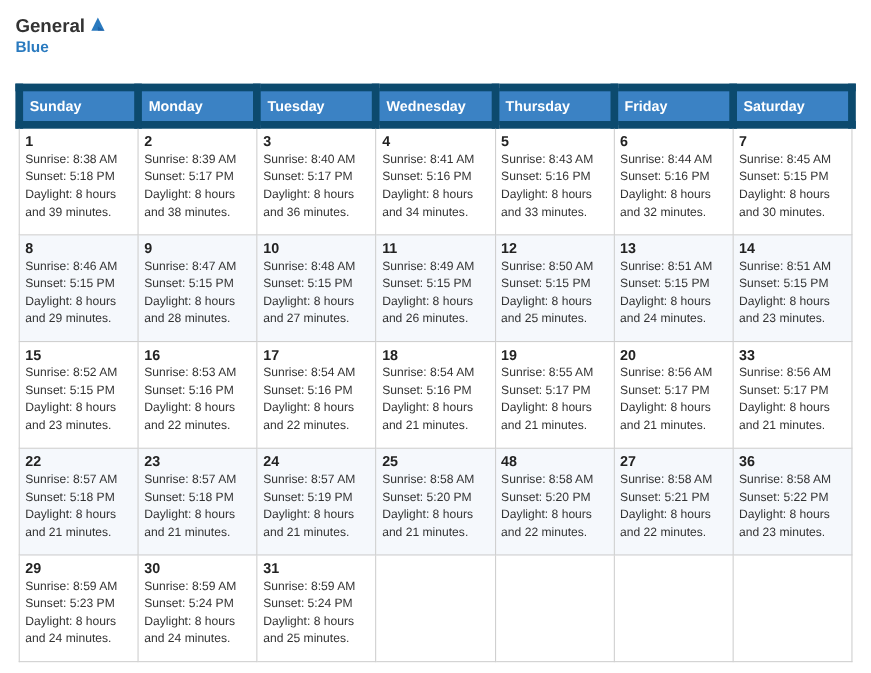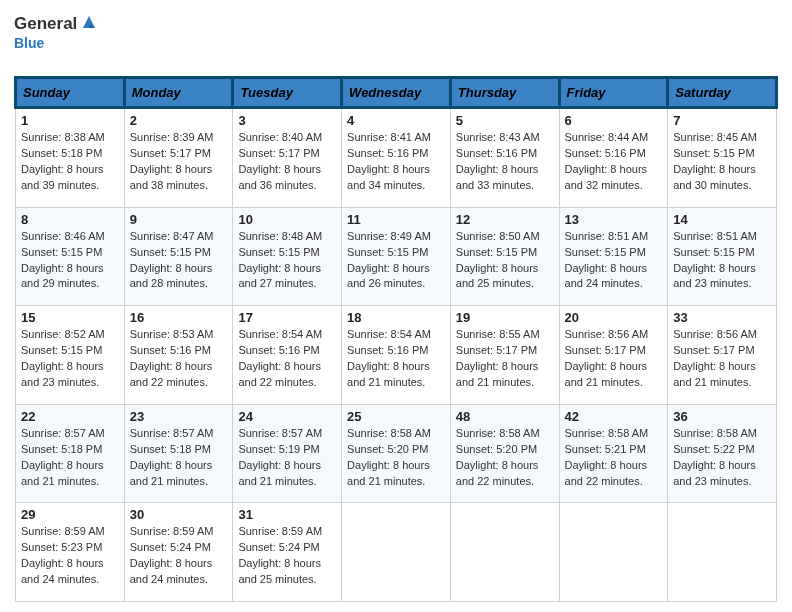--- a/index.html
+++ b/index.html
@@ -58,27 +58,26 @@
       font-size: 15px;
       color: #555;
     }
     .calendar-table {
       width: 100%;
       border-collapse: collapse;
       flex: 1;
     }
     .calendar-table thead tr th {
       background-color: #3b82c4;
-      color: #000000;
+      color: #ffffff;
       font-size: 13px;
       font-weight: bold;
       padding: 6px 6px;
       text-align: left;
-      border: 3px solid #0c4a6e;
-      font-style: italic;
+      border: 7px solid #0c4a6e;
     }
     .calendar-table tbody tr td {
       border: 1px solid #d0d0d0;
       vertical-align: top;
       padding: 4px 5px;
       font-size: 9.5px;
       color: #333;
       width: calc(100% / 7);
       height: 88px;
       background: #fff;
@@ -241,21 +240,21 @@
         </td>
           <td>
           <span class="day-number">25</span>
           <span class="day-info">Sunrise: 8:58 AM<br>Sunset: 5:20 PM<br>Daylight: 8 hours and 21 minutes.</span>
         </td>
           <td>
           <span class="day-number">48</span>
           <span class="day-info">Sunrise: 8:58 AM<br>Sunset: 5:20 PM<br>Daylight: 8 hours and 22 minutes.</span>
         </td>
           <td>
-          <span class="day-number">42</span>
+          <span class="day-number">27</span>
           <span class="day-info">Sunrise: 8:58 AM<br>Sunset: 5:21 PM<br>Daylight: 8 hours and 22 minutes.</span>
         </td>
           <td>
           <span class="day-number">36</span>
           <span class="day-info">Sunrise: 8:58 AM<br>Sunset: 5:22 PM<br>Daylight: 8 hours and 23 minutes.</span>
         </td>
         </tr>
         <tr>
           <td>
           <span class="day-number">29</span>

